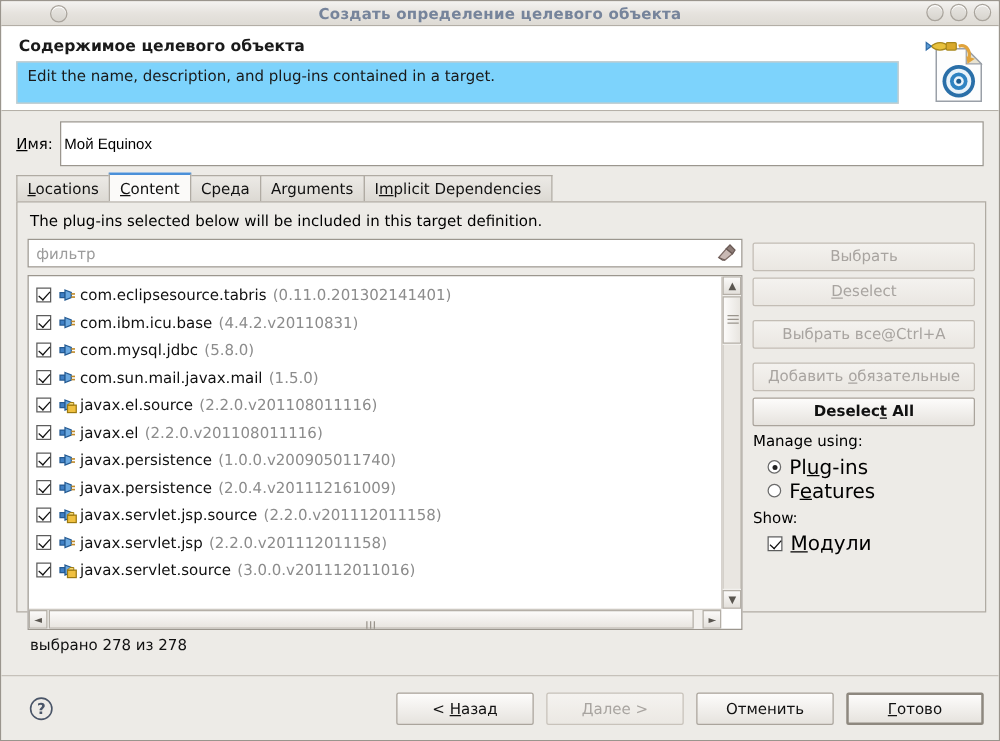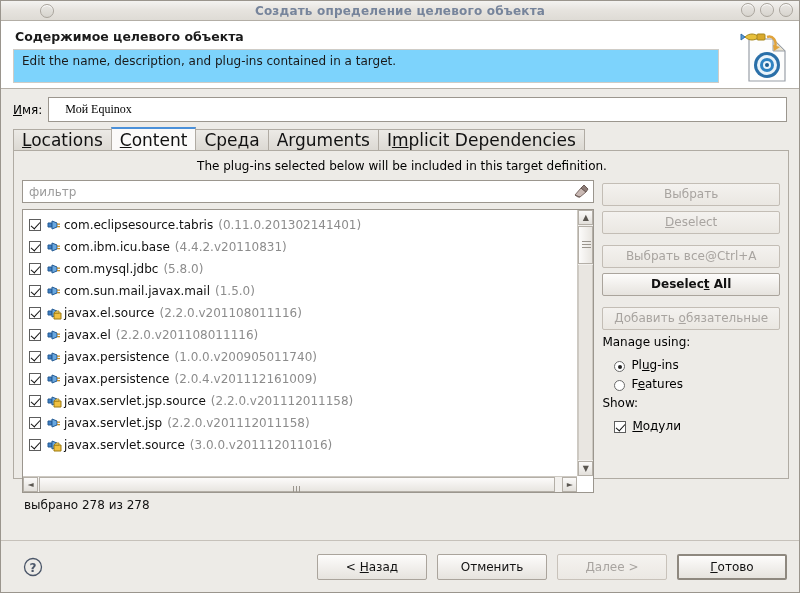--- a/index.html
+++ b/index.html
@@ -88,42 +88,42 @@
     height: 452px;
   }
 
   .name-row {
     display: flex; align-items: center;
     padding: 8px 2px 6px 2px;
   }
   .name-label { font-size: 12px; margin-right: 6px; white-space: nowrap; }
   .name-input {
     flex: 1;
-    height: 25px;
+    height: 36px;
     border: 1px solid #9b968e;
     background: #fff;
-    font-family: Liberation Serif, serif;
-    font-size: 12px;
-    padding: 0 16px;
+    font-family: Liberation Sans, sans-serif;
+    font-size: 12px;
+    padding: 0 2px;
     color: #000;
     outline: none;
   }
 
   
   .tabstrip {
     display: flex;
     align-items: flex-end;
     height: 22px;
     margin-left: 2px;
   }
   .tab {
     height: 21px;
     padding: 0 8px;
     display: flex; align-items: center;
-    font-size: 17px;
+    font-size: 12px;
     background: linear-gradient(to bottom, #eceae6, #dcd9d3);
     border: 1px solid #b0aba3;
     border-bottom: none;
     margin-right: -1px;
     color: #111;
     cursor: default;
   }
   .tab.active {
     background: #fbfaf9;
     border-top: 2px solid #4a90d9;
@@ -136,21 +136,21 @@
   .tabpanel {
     background: #edebe7;
     border: 1px solid #b0aba3;
     border-top: 1px solid #b0aba3;
     margin-left: 2px;
     height: 329px;
     padding: 8px 8px 6px 8px;
     position: relative;
     top: 0;
   }
-  .panel-desc { font-size: 12px; margin: 0 0 7px 2px; text-align: center; }
+  .panel-desc { font-size: 12px; margin: 0 0 7px 2px; }
 
   .content-cols { display: flex; gap: 8px; }
   .left-col { width: 580px; }
   .right-col { width: 180px; padding-top: 3px; }
 
   
   .filter-wrap {
     position: relative;
     height: 23px;
     margin-bottom: 6px;
@@ -305,22 +305,22 @@
   .rbtn.disabled {
     color: #a8a4a0;
     background: linear-gradient(to bottom, #f4f2ef, #eae7e2);
     border-color: #c3bdb5;
   }
   .rbtn.spaced { margin-top: 11px; }
   .rbtn.bold { font-weight: bold; }
 
   .group-label { font-size: 12px; margin: 5px 0 4px 0; }
   .radio-row, .check-row {
-    display: flex; align-items: flex-end;
-    font-size: 12px;
+    display: flex; align-items: center;
+    font-size: 16px;
     height: 19px;
     margin-left: 12px;
   }
   .radio {
     width: 11px; height: 11px; border-radius: 50%;
     border: 1px solid #6b6b6b; background: #fff;
     margin-right: 6px; position: relative; flex: none;
   }
   .radio.on::after {
     content: ""; position: absolute;
@@ -618,22 +618,22 @@
             </div>
           </div>
 
           <div class="status">выбрано 278 из 278</div>
         </div>
 
         <div class="right-col">
           <button class="rbtn disabled">Выбрать</button>
           <button class="rbtn disabled"><u class="mn">D</u>eselect</button>
           <button class="rbtn disabled spaced">Выбрать все@Ctrl+A</button>
+          <button class="rbtn disabled spaced">Добавить <u class="mn">о</u>бязательные</button>
           <button class="rbtn bold">Deselec<u class="mn">t</u> All</button>
-          <button class="rbtn disabled spaced">Добавить <u class="mn">о</u>бязательные</button>
 
           <div class="group-label">Manage using:</div>
           <div class="radio-row">
             <span class="radio on"></span>
             <span>Pl<u class="mn">u</u>g-ins</span>
           </div>
           <div class="radio-row">
             <span class="radio"></span>
             <span>F<u class="mn">e</u>atures</span>
           </div>
@@ -651,19 +651,19 @@
 
   <div class="footer">
     <span class="help-icon">
       <svg viewBox="0 0 20 20" width="20" height="20">
         <circle cx="10" cy="10" r="8.5" fill="none" stroke="#4a5568" stroke-width="1.3"></circle>
         <text x="10" y="14.5" font-size="12" font-family="DejaVu Sans, sans-serif" font-weight="bold" fill="#4a5568" text-anchor="middle">?</text>
       </svg>
     </span>
     <div class="footer-btns">
       <button class="fbtn">&lt; <u class="mn">Н</u>азад</button>
+      <button class="fbtn disabled">Далее &gt;</button>
       <button class="fbtn">Отменить</button>
-      <button class="fbtn disabled">Далее &gt;</button>
       <button class="fbtn default"><u class="mn">Г</u>отово</button>
     </div>
   </div>
 
 </div>
 
 </body></html>

